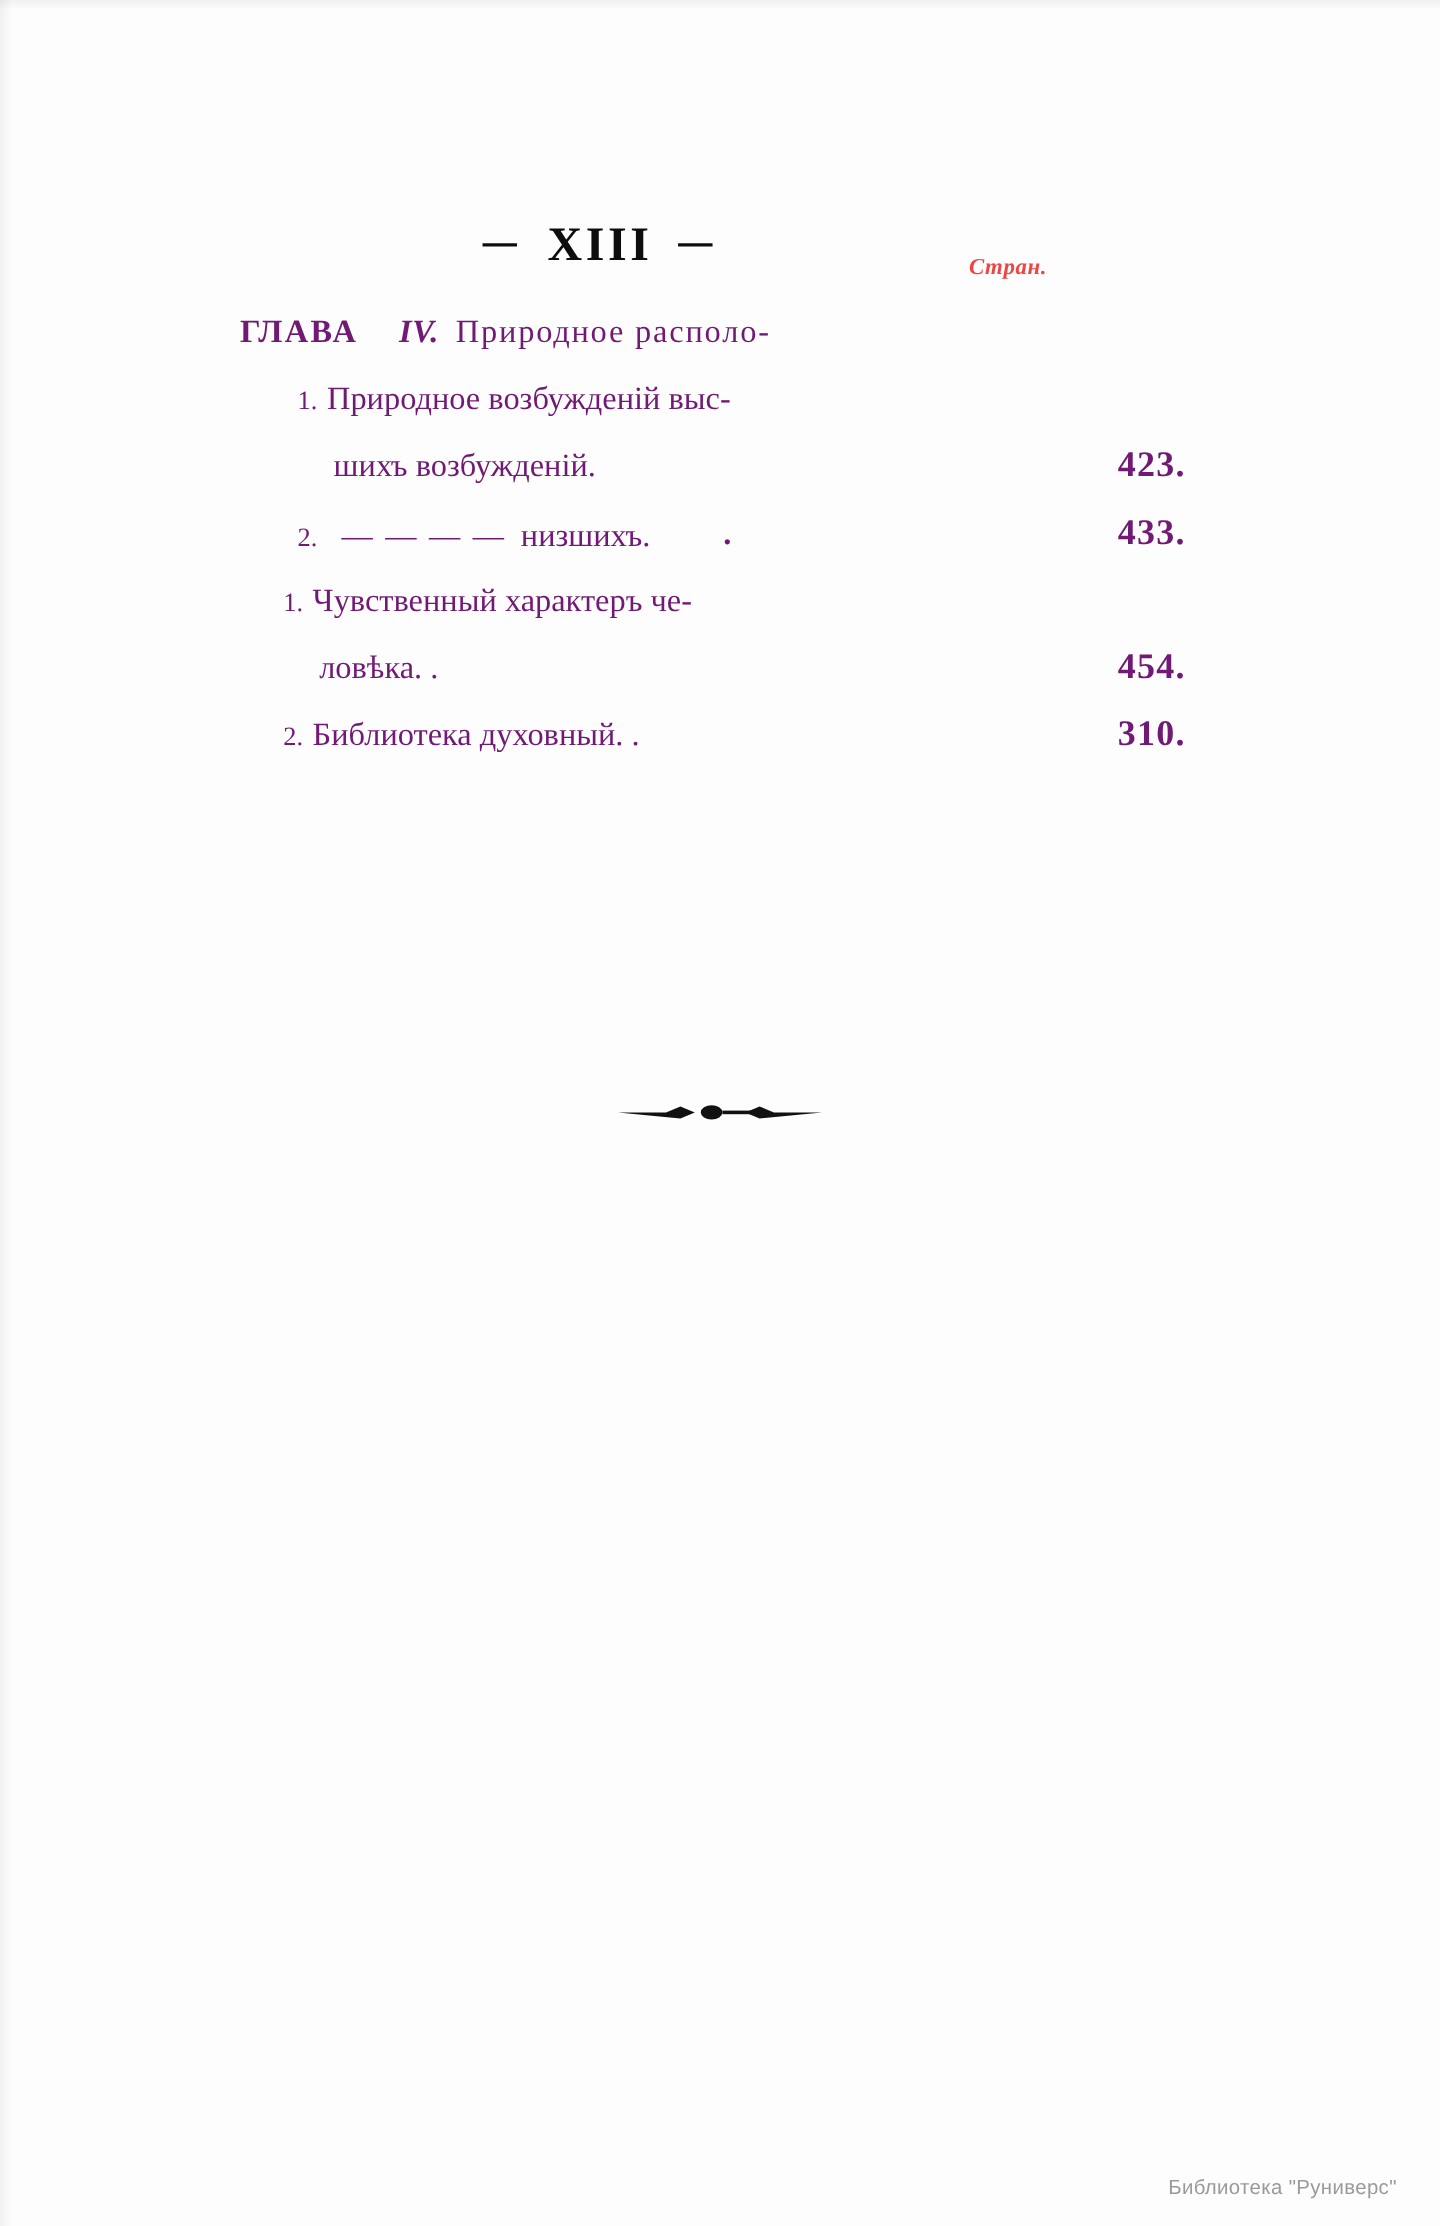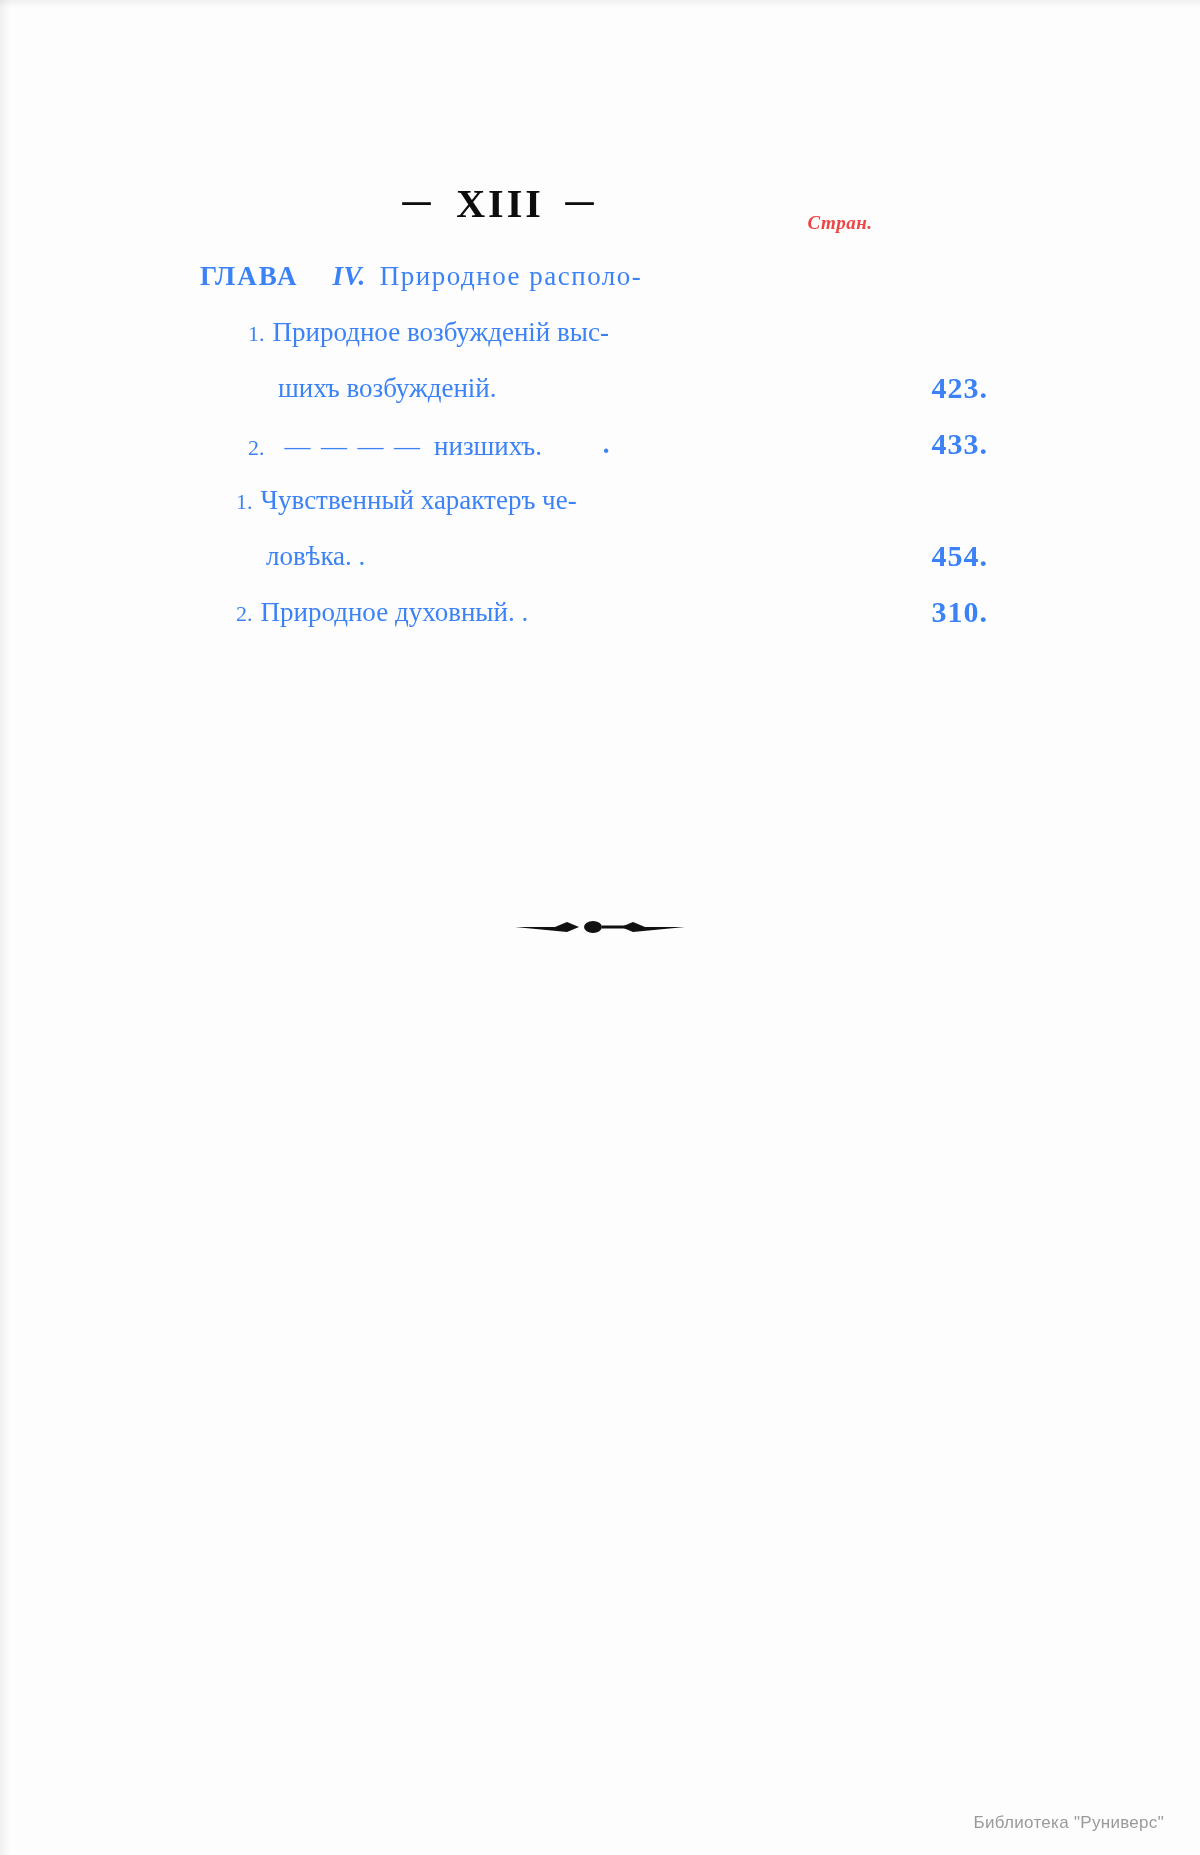--- a/index.html
+++ b/index.html
@@ -80,21 +80,21 @@
     left: 200px;
     width: 700px;
   }
 
   .toc-line {
     position: relative;
     height: 56px;
     line-height: 56px;
     font-size: 27px;
     white-space: nowrap;
-    color: #3b82f6;
+    color: #701a75;
   }
 
   .toc-line .txt {
     display: inline-block;
     vertical-align: baseline;
   }
 
   .chapter .txt {
     font-weight: bold;
     letter-spacing: 0.5px;
@@ -208,21 +208,21 @@
     <div class="toc-line indent2">
       <span class="item-num">1.</span><span class="txt">Чувственный  характеръ че-</span>
     </div>
 
     <div class="toc-line indent2" style="padding-left:66px;">
       <span class="txt">ловѣка. .</span>
       <span class="pagenum">454.</span>
     </div>
 
     <div class="toc-line indent2">
-      <span class="item-num">2.</span><span class="txt">Природное  духовный. .</span>
+      <span class="item-num">2.</span><span class="txt">Библиотека  духовный. .</span>
       <span class="pagenum">310.</span>
     </div>
 
   </div>
 
   <div class="ornament">
     <svg width="170" height="24" viewBox="0 0 170 24">
       <path d="M0 12 L40 12 L52 7 L64 12 L52 17 Z" fill="#111"></path>
       <ellipse cx="78" cy="12" rx="9" ry="6" fill="#111"></ellipse>
       <path d="M170 12 L130 12 L118 7 L106 12 L118 17 Z" fill="#111"></path>

